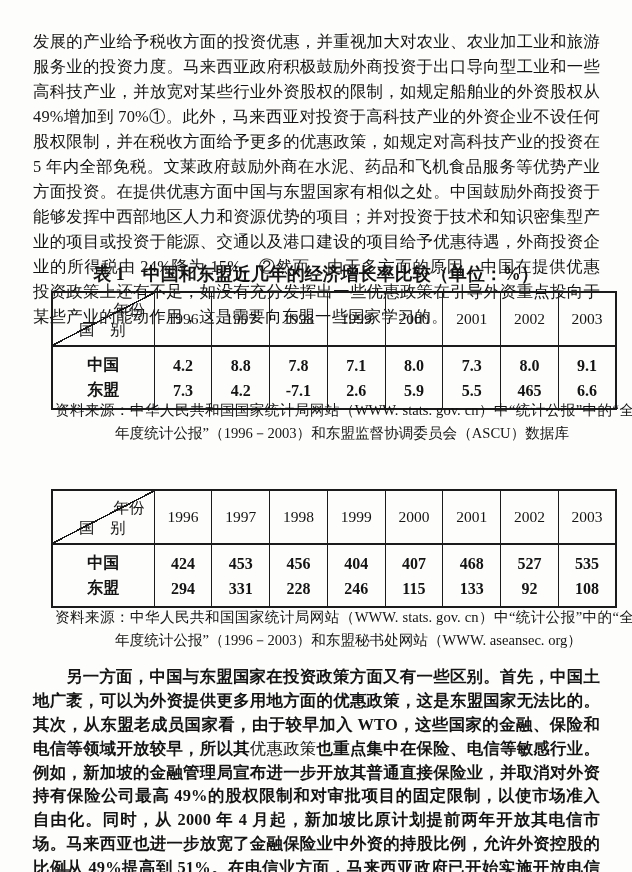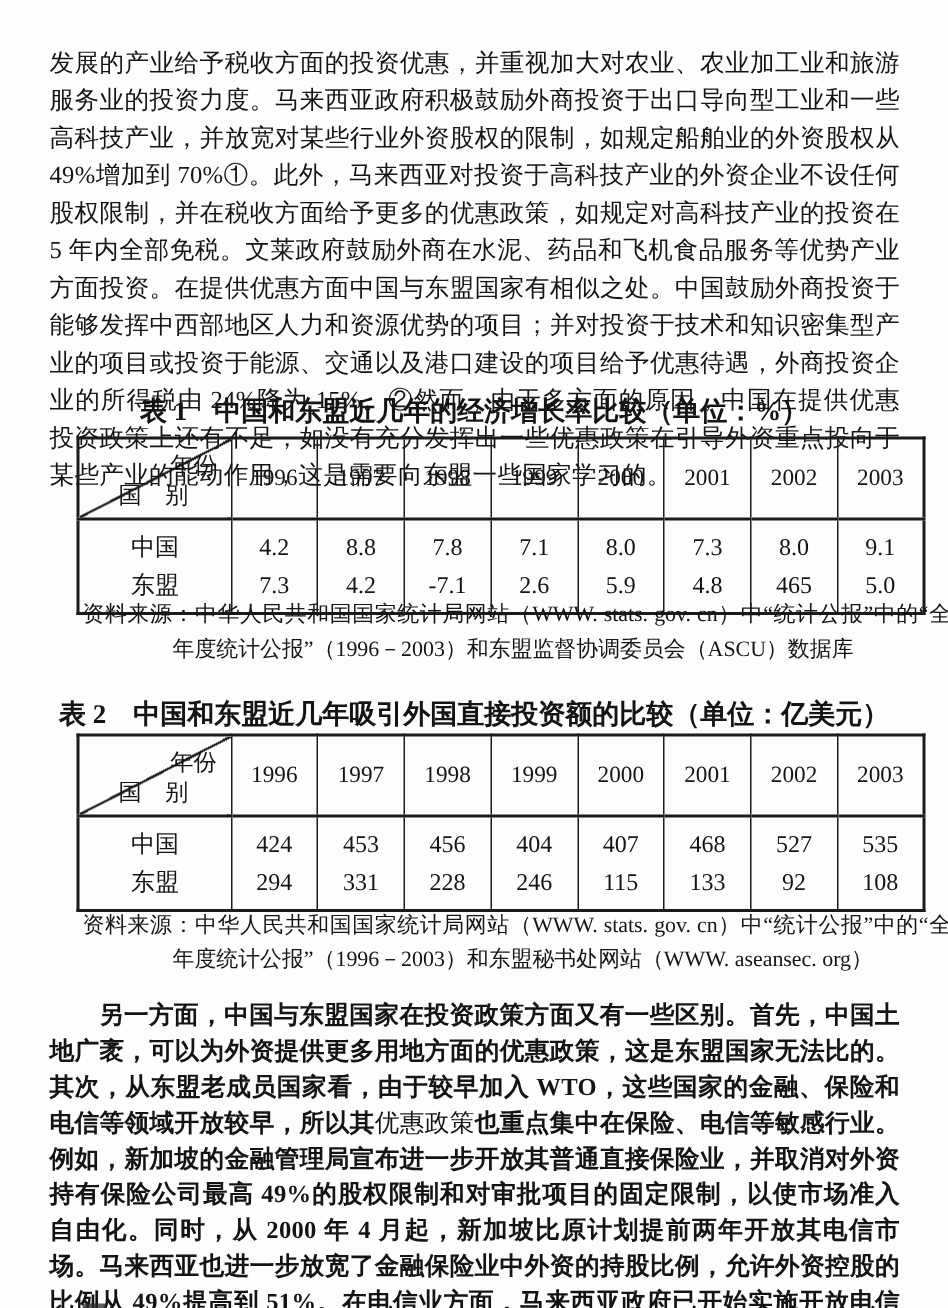--- a/index.html
+++ b/index.html
@@ -39,21 +39,21 @@
   .tbl-2{top:489px;}
   table.tbl td{
     border-left:1.5px solid #1b1b1b;
     text-align:center;vertical-align:middle;
     padding:0;
   }
   table.tbl tr td:first-child{border-left:none;}
   table.tbl tr.hrow td{
     height:52px;border-bottom:2px solid #1b1b1b;font-size:15.5px;
   }
-  table.tbl tr.drow td{height:25px;border-bottom:none;border-top:none;}
+  table.tbl tr.drow td{height:25px;border-bottom:none;border-top:none;font-weight:bold;}
   table.tbl tr.drow-1 td{padding-top:6px;}
   table.tbl tr.drow-2 td{padding-bottom:5px;}
   td.corner{
     position:relative;
     background:linear-gradient(to bottom right,
       transparent calc(50% - 0.8px),
       #1b1b1b calc(50% - 0.8px),
       #1b1b1b calc(50% + 0.8px),
       transparent calc(50% + 0.8px));
   }
@@ -112,30 +112,29 @@
       <td>8.0</td>
       <td>9.1</td>
     </tr>
     <tr class="drow drow-2">
       <td>东盟</td>
       <td>7.3</td>
       <td>4.2</td>
       <td>-7.1</td>
       <td>2.6</td>
       <td>5.9</td>
-      <td>4.8</td>
+      <td>5.5</td>
       <td>465</td>
-      <td>5.0</td>
+      <td>6.6</td>
     </tr>
   </tbody>
     </table>
 
   <div class="src src-1"><span>资料来源：</span><span>中华人民共和国国家统计局网站（WWW. stats. gov. cn）中“统计公报”中的“全国年度统计公报”（1996－2003）和东盟监督协调委员会（ASCU）数据库</span></div>
 
-  <div class="tbl-title tbl-title-2">表 2　中国和东盟近几年吸引外国直接投资额的比较（单位：亿美元）</div>
 
   <table class="tbl tbl-2">
     <colgroup>
         <col style="width:102px">
         <col span="8">
       </colgroup>
     <tbody>
         <tr class="hrow">
       <td class="corner">
         <span class="cyr">年份</span>

